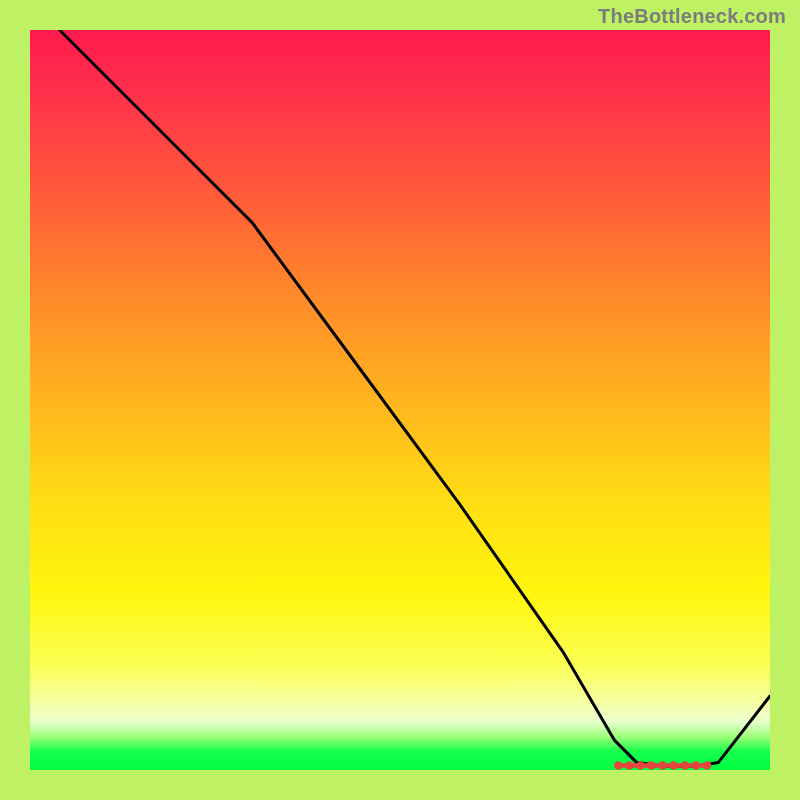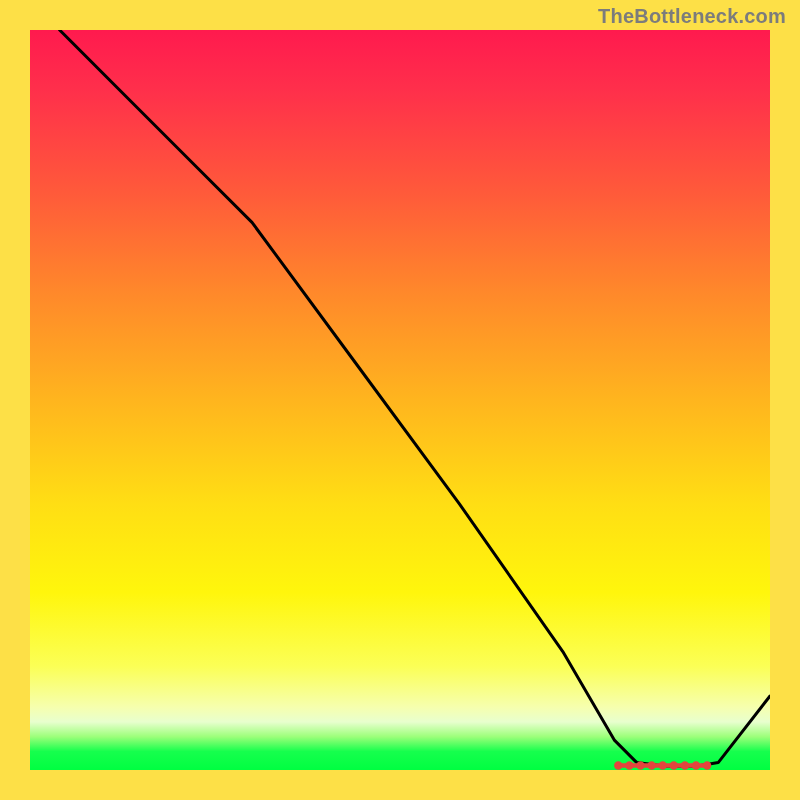--- a/index.html
+++ b/index.html
@@ -8,21 +8,21 @@
     width: 800px;
     height: 800px;
     background: #000;
     overflow: hidden;
     font-family: Arial, Helvetica, sans-serif;
   }
   .frame {
     position: relative;
     width: 800px;
     height: 800px;
-    background: #fde047;
+    background: #bef264;
   }
   .watermark {
     position: absolute;
     top: 5px;
     right: 14px;
     color: #7c7c7c;
     font-size: 20px;
     font-weight: 600;
     letter-spacing: 0.2px;
     z-index: 10;

